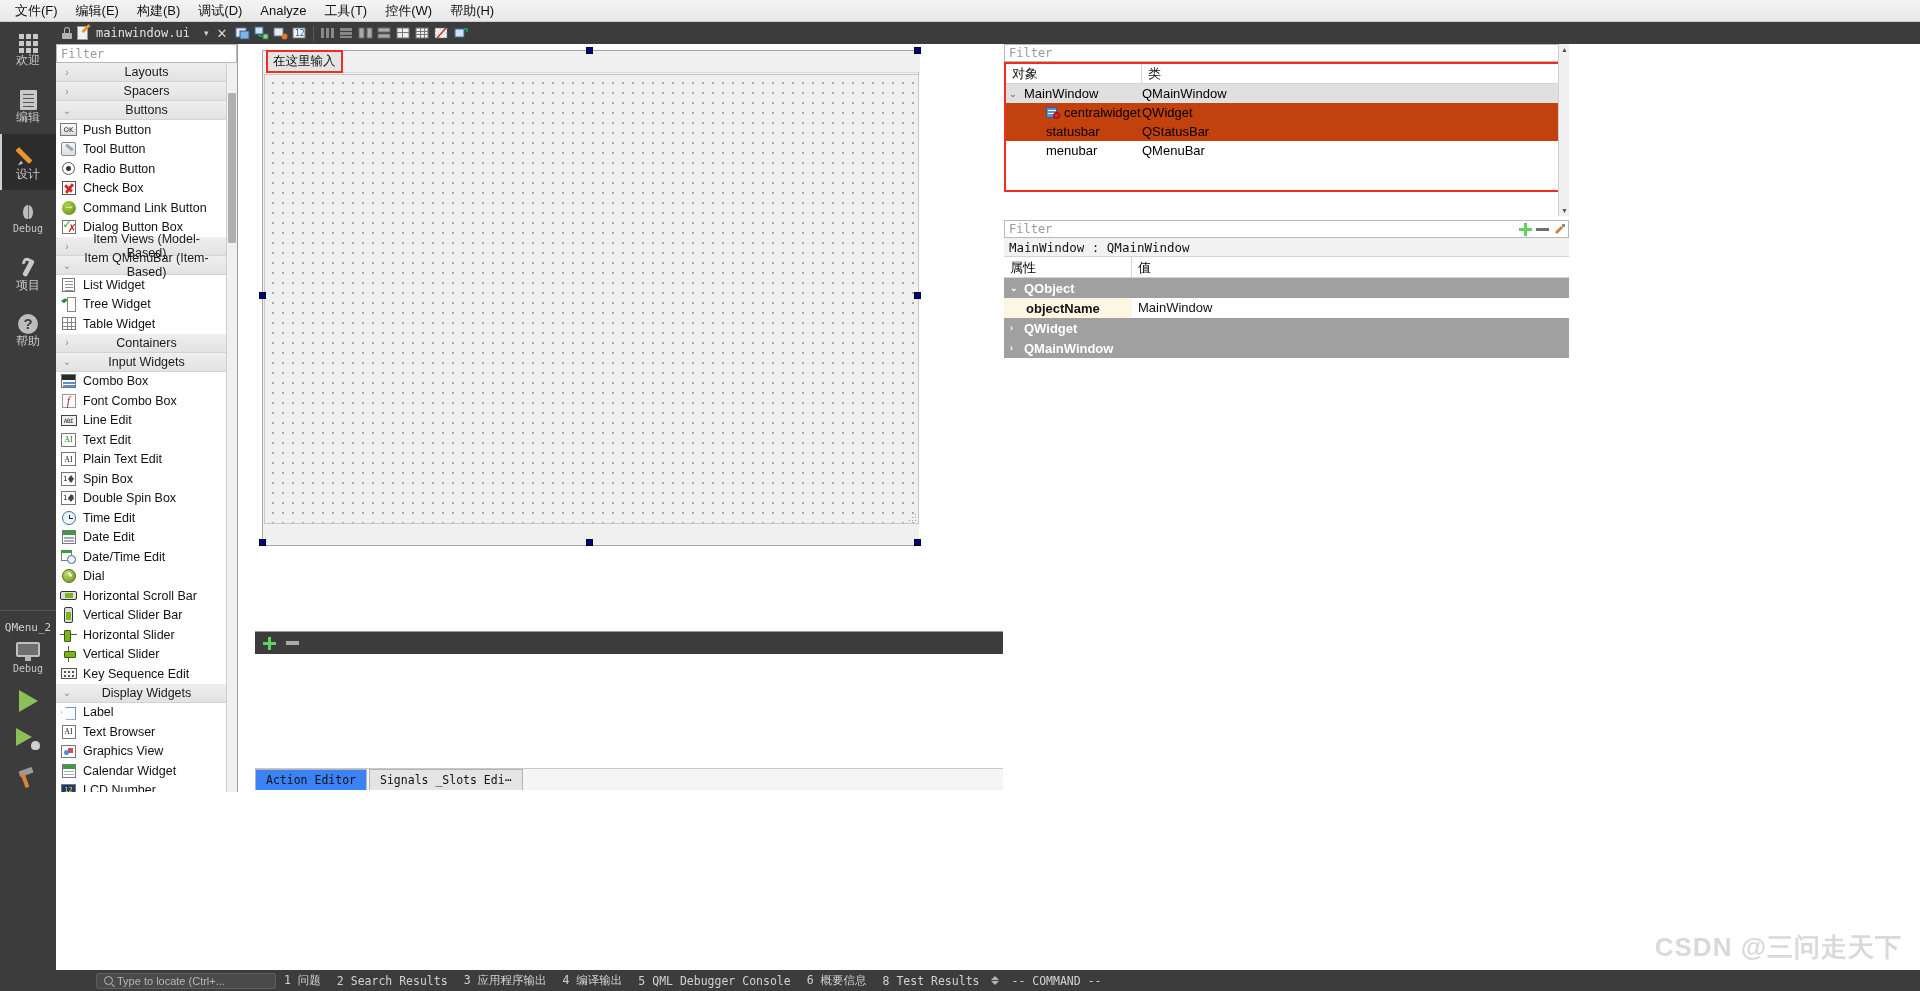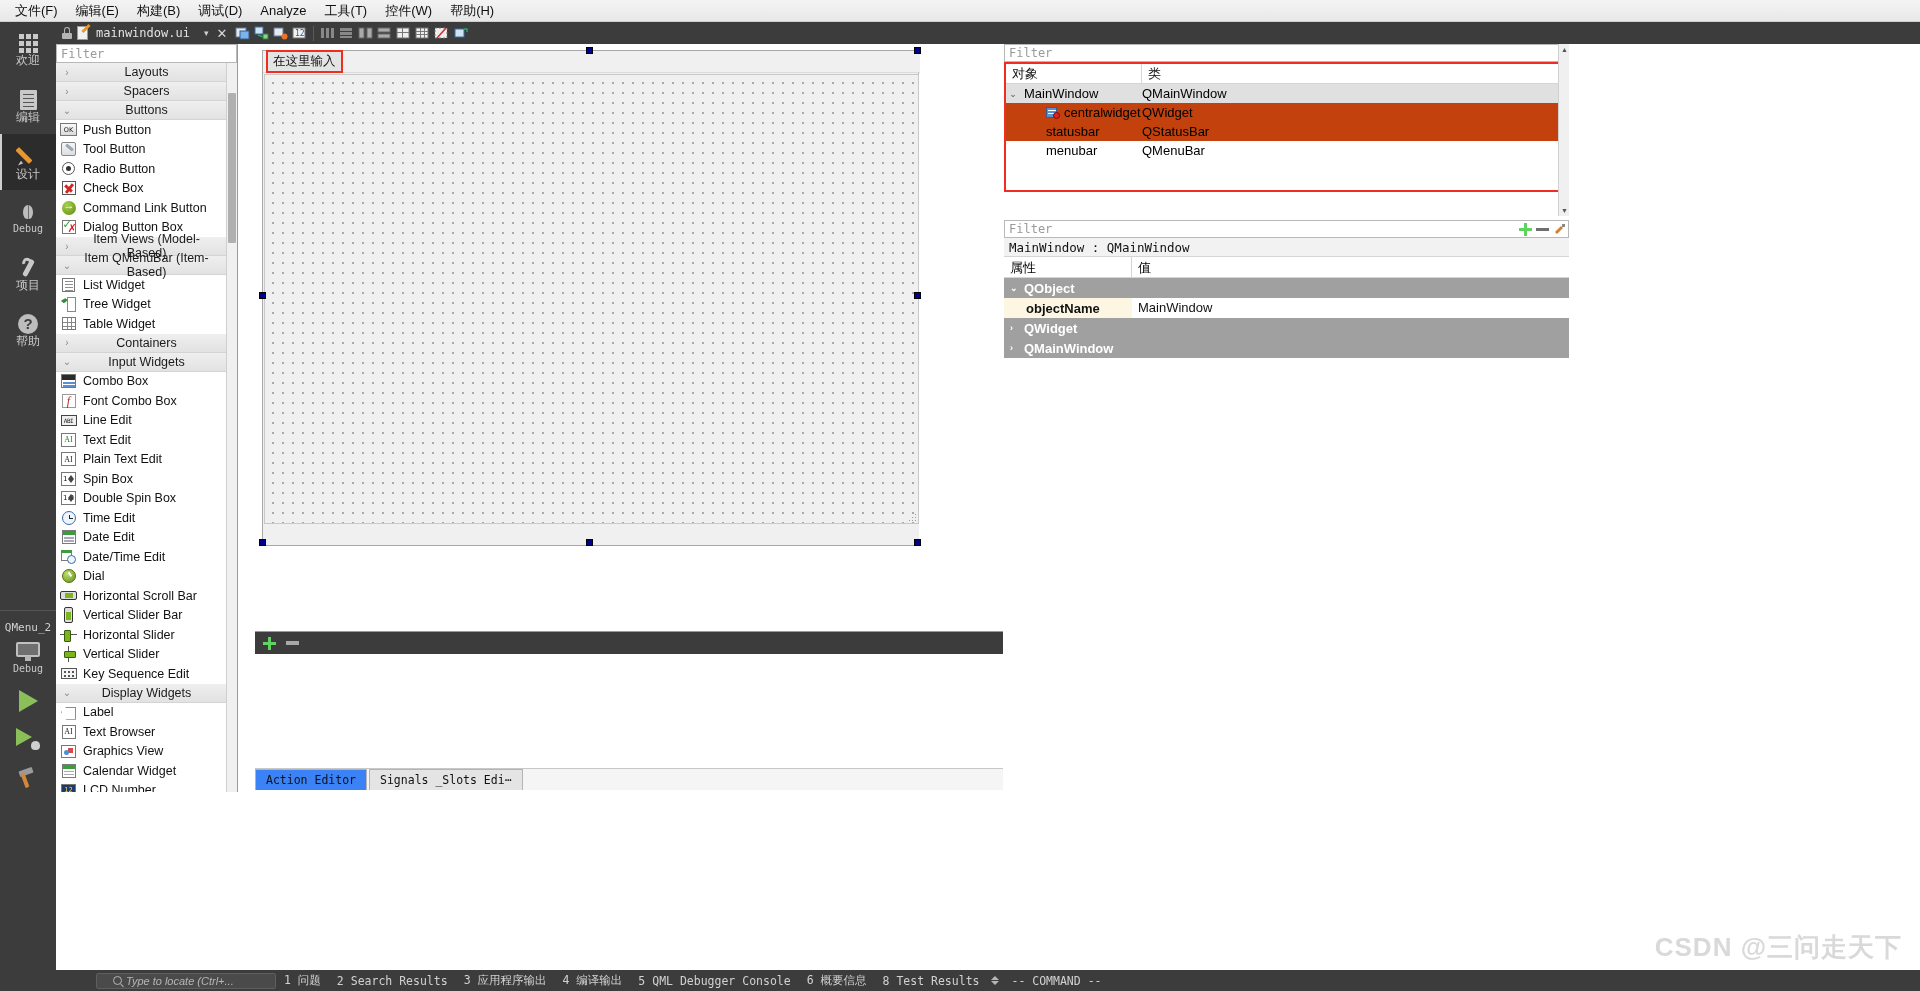--- a/index.html
+++ b/index.html
@@ -336,22 +336,22 @@
   .peRow .k{ width:128px; padding-left:22px; font-weight:bold; color:#111;}
   .peRow .v{ flex:1; padding-left:6px; color:#111; background:#ffffff; height:20px; line-height:20px;}
 
   
   .statusbar{
     position:absolute; left:0; bottom:0; width:1920px; height:21px; background:#3c3c3c;
     display:flex; align-items:center; gap:0;
   }
   .locate{
     margin-left:96px; width:180px; height:16px; background:#4a4a4a; border:1px solid #5e5e5e;
-    border-radius:2px; display:flex; align-items:center; gap:4px; padding-left:16px;
-    color:#b6b6b6; font-size:11px;font-style:italic;
+    border-radius:2px; display:flex; align-items:center; gap:4px; padding-left:7px;
+    color:#b6b6b6; font-size:11px;
   }
   .magnif{ width:9px;height:9px;border:1.4px solid #b6b6b6;border-radius:50%;position:relative;}
   .magnif:after{content:"";position:absolute;right:-3px;bottom:-2px;width:4px;height:1.4px;
     background:#b6b6b6;transform:rotate(45deg);}
   .sbItem{ color:#d2d2d2; font-family:"DejaVu Sans Mono",monospace; font-size:11.5px;
     padding:0 8px; white-space:nowrap; cursor:pointer;}
   .sbUpDown{ display:flex;flex-direction:column;gap:1px;padding:0 4px;}
   .sbUpDown i{ width:0;height:0;border-left:4px solid transparent;border-right:4px solid transparent;}
   .sbUpDown i.u{ border-bottom:4px solid #b6b6b6;}
   .sbUpDown i.d{ border-top:4px solid #b6b6b6;}

